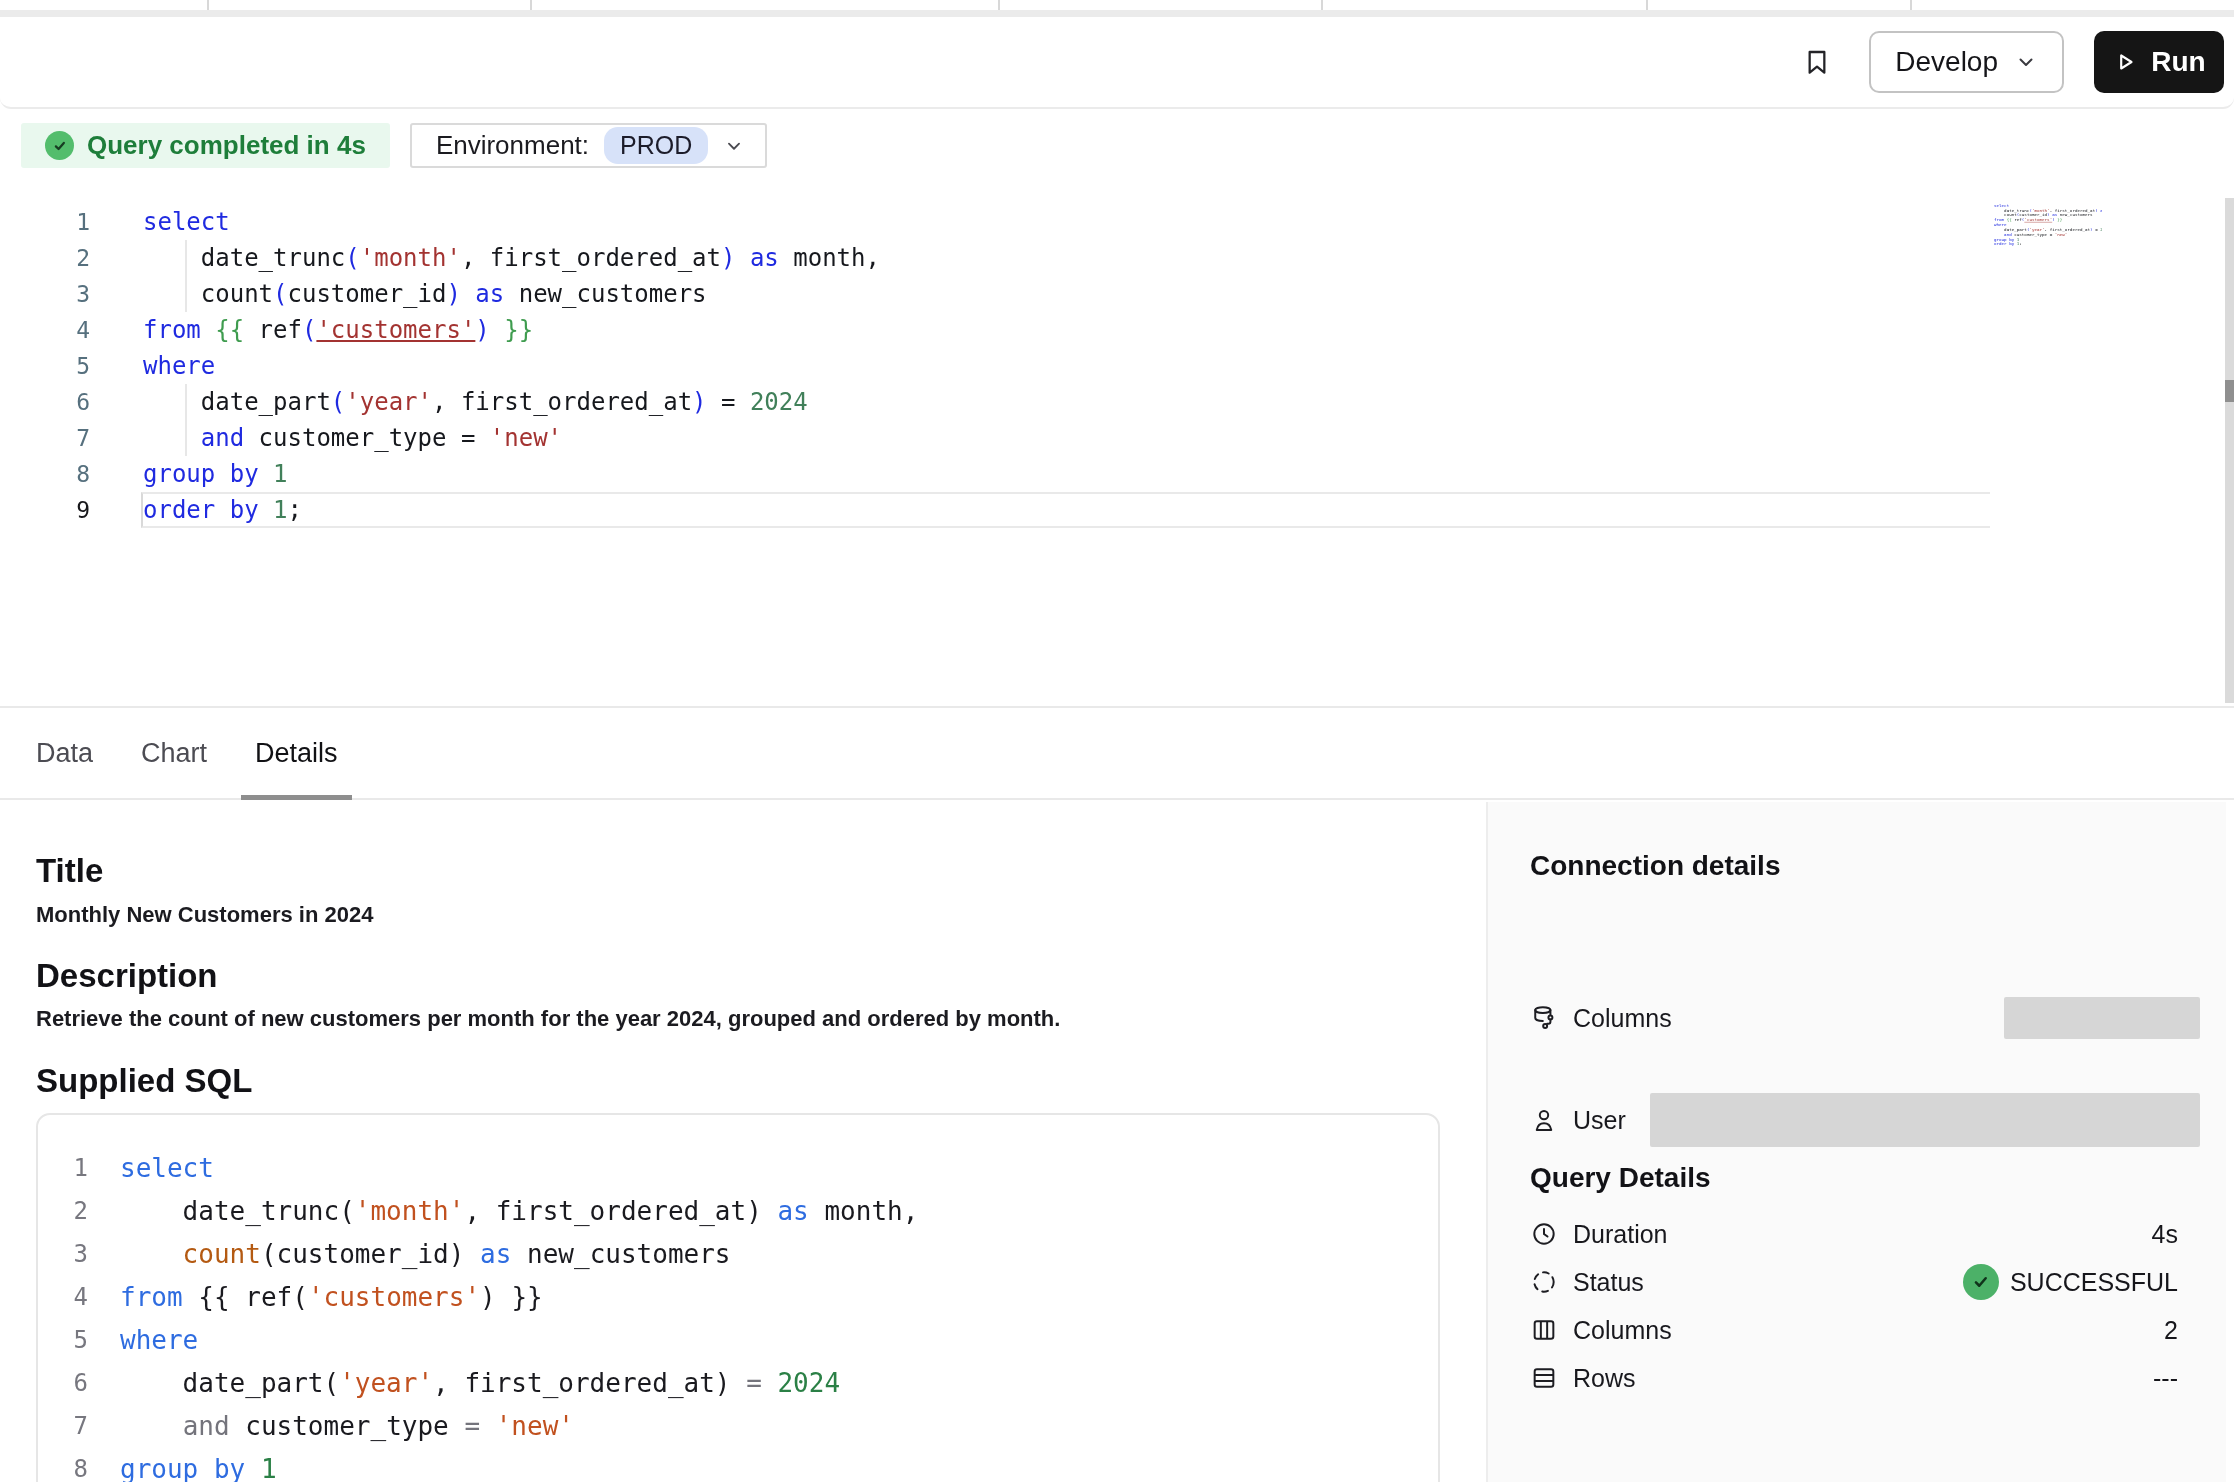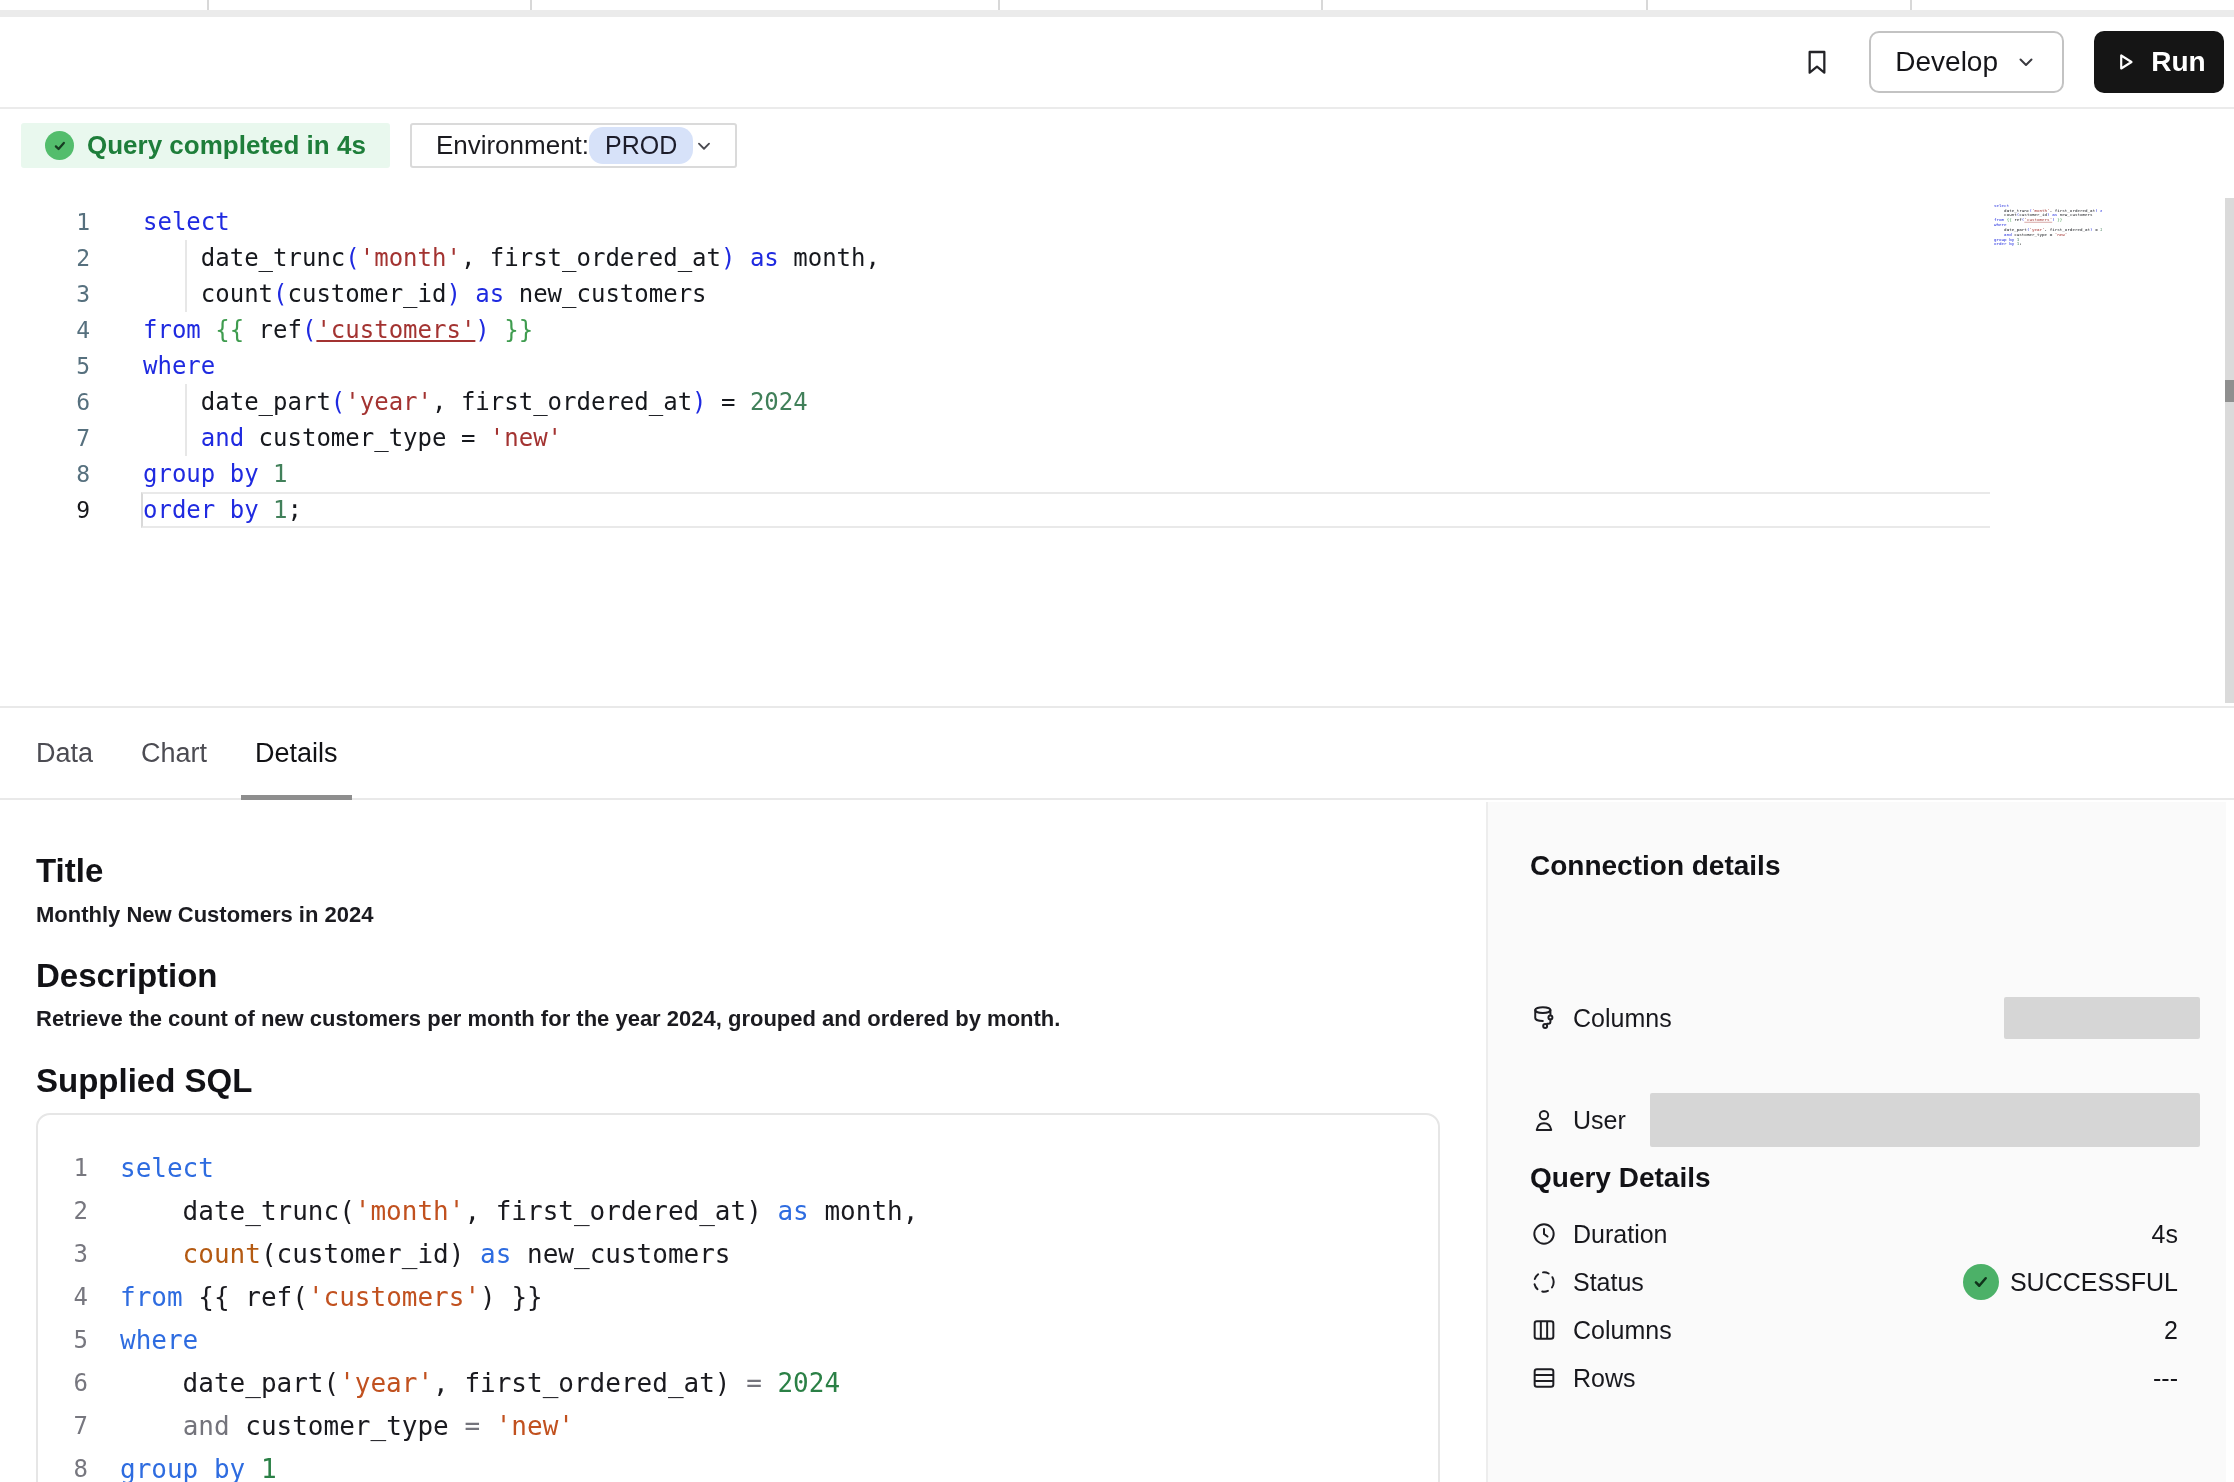--- a/index.html
+++ b/index.html
@@ -7,37 +7,37 @@
     font-family:"Liberation Sans", sans-serif; color:#16161d; }
 
   
   .top-strip { position:absolute; top:0; left:0; right:0; height:10px; background:#fff; }
   .top-strip .div { position:absolute; top:0; width:2px; height:10px; background:#d8d8d8; }
   .top-band { position:absolute; top:10px; left:0; right:0; height:7px; background:#ebebeb; }
 
   
   .header { position:absolute; top:17px; left:0; right:0; height:92px; background:#fff;
     border-bottom:2px solid #ebebeb; display:flex; align-items:center; justify-content:flex-end;
-    gap:30px; padding-right:10px; }
+    gap:30px; padding-right:10px;border-radius:11px; }
   .icon-btn { width:44px; height:48px; display:flex; align-items:center; justify-content:center;
     background:none; border:none; cursor:pointer; }
   .btn-develop { height:62px; padding:0 24px; border:2px solid #c3c3c3; border-radius:10px;
     background:#fff; display:flex; align-items:center; gap:16px; font-size:28px; font-weight:500;
     color:#151519; font-family:inherit; cursor:pointer; }
   .btn-run { height:62px; width:130px; border:none; border-radius:10px; background:#151515;
     color:#fff; display:flex; align-items:center; justify-content:center; gap:13px;
     font-size:28px; font-weight:600; font-family:inherit; cursor:pointer; }
 
   
   .status-row { position:absolute; top:123px; left:21px; display:flex; gap:20px; }
   .pill { height:45px; border-radius:3px; display:flex; align-items:center; font-size:26px; }
   .pill-success { background:#e9f8ee; color:#1e7e3a; padding:0 24px; gap:13px; font-weight:600; }
   .check-circle { width:29px; height:29px; border-radius:50%; background:#53bd6c;
     display:flex; align-items:center; justify-content:center; flex:none; }
-  .pill-env { background:#fff; border:2px solid #dadada; padding:0 20px 0 24px; 
+  .pill-env { background:#fff; border:2px solid #dadada; padding:0 20px 0 24px; gap:15px;
     color:#1b1b20; cursor:pointer; }
   .chip-prod { background:#d7e2f9; border-radius:14px; padding:4px 16px; font-size:25px;
     color:#1c1c2a; font-weight:500; }
 
   
   .editor { position:absolute; top:196px; left:0; right:0; height:508px; background:#fff; }
   .editor-main { position:absolute; top:8px; left:20px; width:2000px;
     font-family:"DejaVu Sans Mono", monospace; font-size:24px; line-height:36px; }
   .code-line { display:flex; position:relative; white-space:pre; }
   .code-text { padding-left:53px; white-space:pre; }

